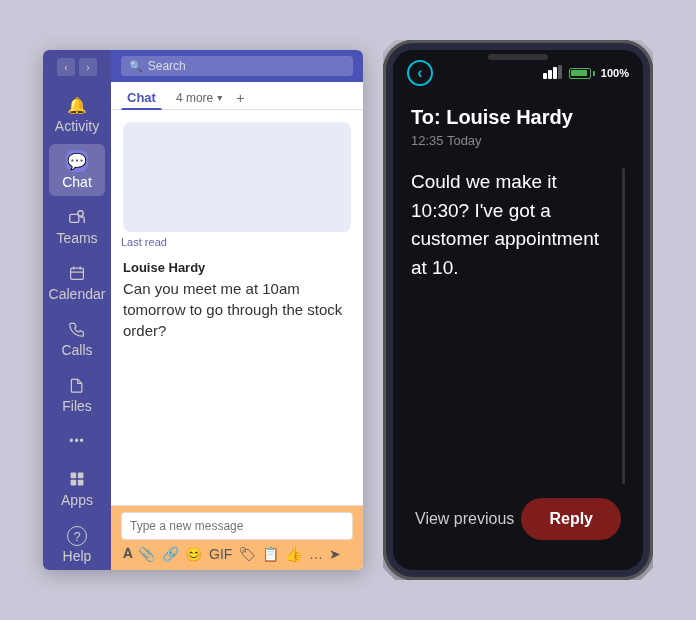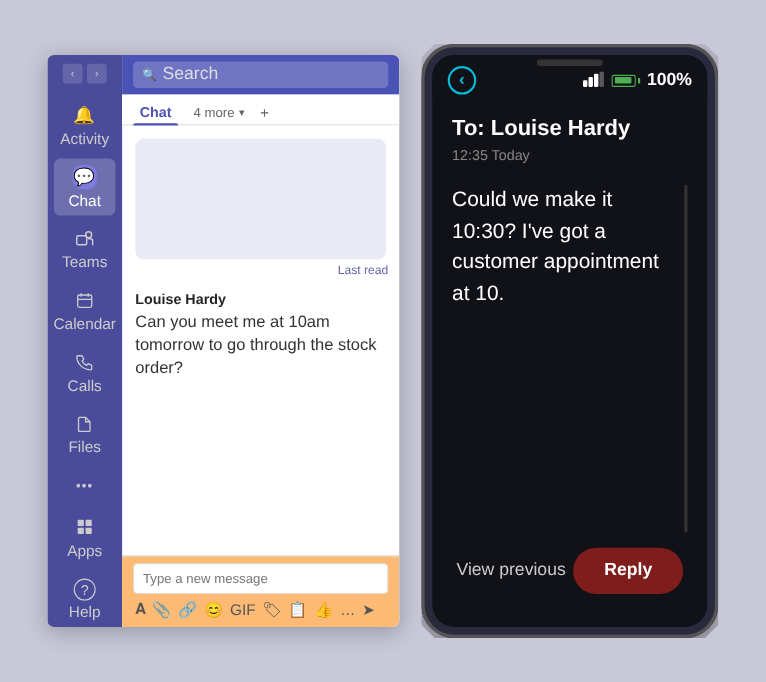--- a/index.html
+++ b/index.html
@@ -128,21 +128,21 @@
       flex: 1;
     }
 
     .search-icon {
       color: #ddd;
       font-size: 11px;
     }
 
     .search-text {
       color: #ddd;
-      font-size: 16px;
+      font-size: 12px;
     }
 
     .chat-tabs {
       display: flex;
       align-items: center;
       padding: 4px 10px 0;
       border-bottom: 1px solid #e0e0e0;
       gap: 8px;
       background: white;
     }
@@ -191,21 +191,21 @@
     .message-bubble {
       margin: 12px 12px 0;
       background: #e8eaf5;
       border-radius: 8px;
       padding: 10px;
       height: 110px;
     }
 
     .last-read-bar {
       display: flex;
-      justify-content: flex-end;
+      justify-content: flex-start;
       padding: 4px 10px;
     }
 
     .last-read-text {
       font-size: 11px;
       color: #6666aa;
     }
 
     .chat-message {
       padding: 8px 12px;
@@ -340,21 +340,21 @@
 
     .battery-tip {
       width: 2px;
       height: 5px;
       background: #4caf50;
       border-radius: 0 1px 1px 0;
     }
 
     .battery-percent {
       color: white;
-      font-size: 16px;
+      font-size: 11px;
       font-weight: 600;
     }
 
     .phone-content {
       flex: 1;
       padding: 16px 18px;
       display: flex;
       flex-direction: column;
     }
 

